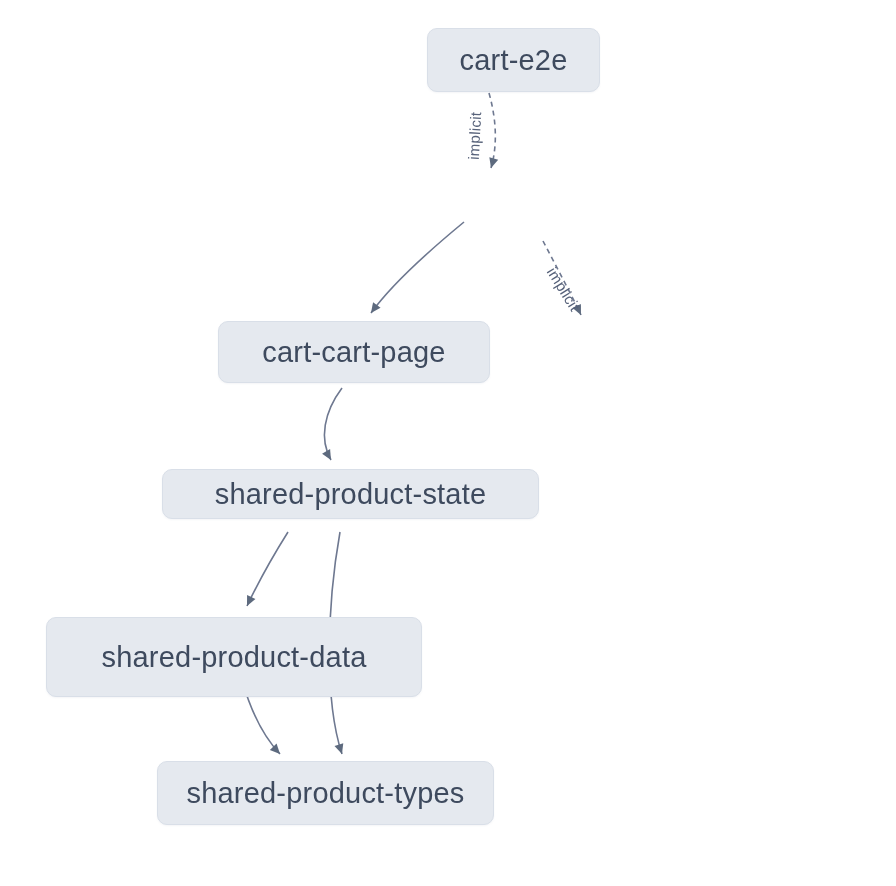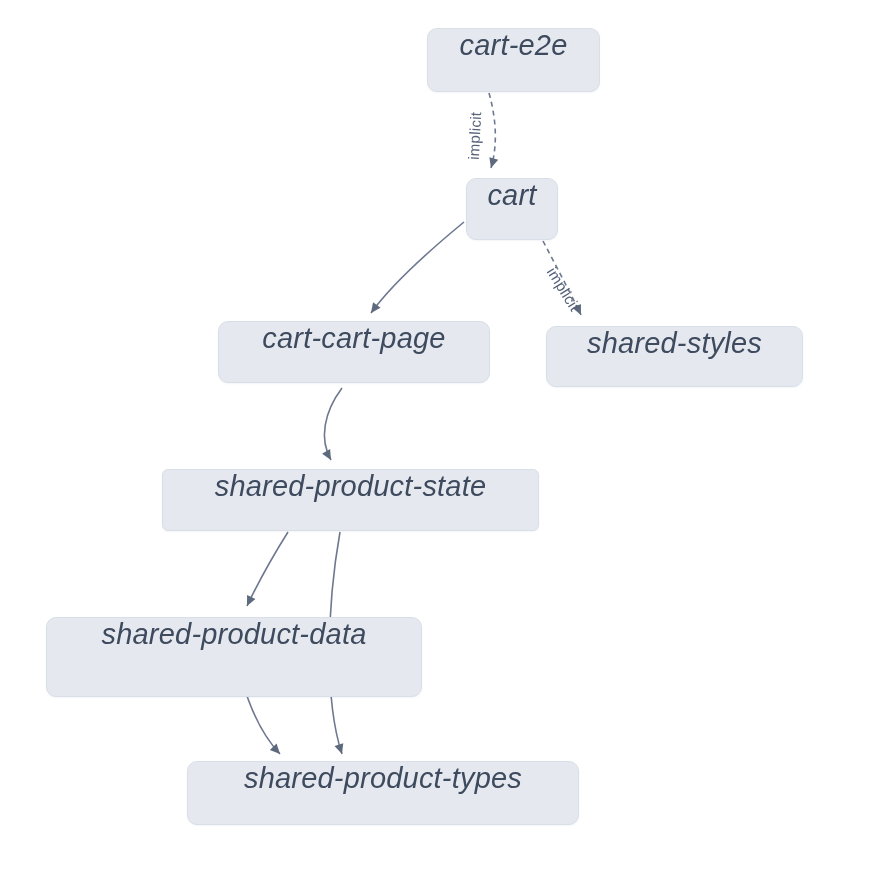--- a/index.html
+++ b/index.html
@@ -30,29 +30,28 @@
     fill: #57627a;
     letter-spacing: 0.3px;
   }
   .node {
     position: absolute;
     box-sizing: border-box;
     background: #e5e9ef;
     border: 1px solid #d9dfe8;
     border-radius: 10px;
     display: flex;
-    align-items: flex-start;
+    align-items: center;
     justify-content: center;
     color: #3e4a5e;
     font-size: 29px;
     letter-spacing: 0.2px;
     white-space: nowrap;
     cursor: pointer;
     box-shadow: 0 1px 2px rgba(100,116,139,0.07);
-    font-style: italic;
   }
 </style>
 </head>
 <body>
 
 <div id="canvas">
 
   <svg id="edges-layer" viewBox="0 0 896 886" xmlns="http://www.w3.org/2000/svg">
     <defs>
       <marker id="arrow" viewBox="0 0 10 10" refX="9.5" refY="5" markerUnits="userSpaceOnUse" markerWidth="12" markerHeight="11" orient="auto">
@@ -76,37 +75,31 @@
 
     <text class="edge-label" text-anchor="middle" transform="translate(480,136) rotate(-87)">implicit</text>
 
     <text class="edge-label" text-anchor="middle" transform="translate(559,292) rotate(58)">implicit</text>
   </svg>
 
   <div class="node" style="left:427px; top:28px; width:173px; height:64px;">
     <span>cart-e2e</span>
   </div>
 
-  <div class="node" style="left:466px; top:178px; width:92px; height:62px;">
-    <span>cart</span>
-  </div>
 
   <div class="node" style="left:218px; top:321px; width:272px; height:62px;">
     <span>cart-cart-page</span>
   </div>
 
-  <div class="node" style="left:546px; top:326px; width:257px; height:61px;">
-    <span>shared-styles</span>
-  </div>
 
-  <div class="node" style="left:162px; top:469px; width:377px; height:62px;border-radius:6px;">
+  <div class="node" style="left:162px; top:469px; width:377px; height:50px;">
     <span>shared-product-state</span>
   </div>
 
   <div class="node" style="left:46px; top:617px; width:376px; height:80px;">
     <span>shared-product-data</span>
   </div>
 
-  <div class="node" style="left:157px; top:761px; width:392px; height:64px;margin-left:30px;">
+  <div class="node" style="left:157px; top:761px; width:337px; height:64px;">
     <span>shared-product-types</span>
   </div>
 
 </div>
 
 </body></html>

